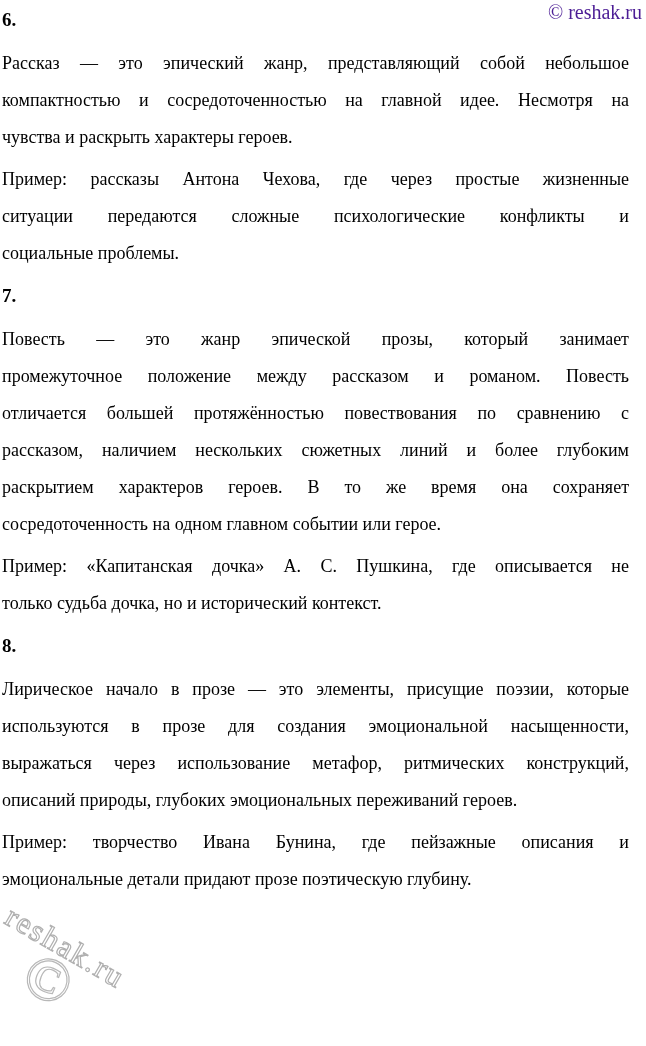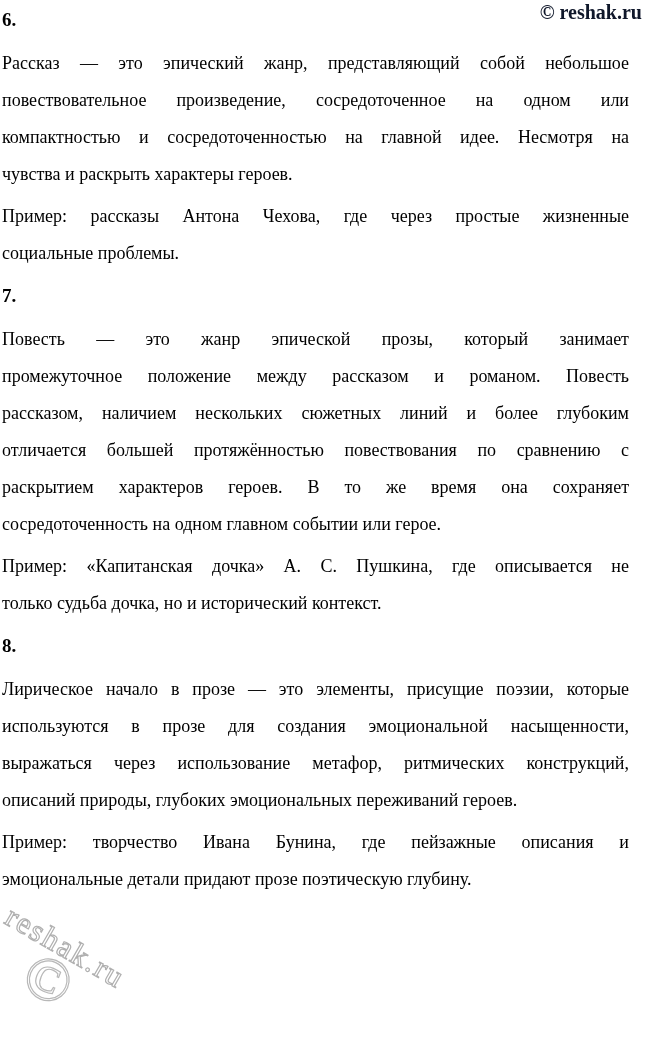--- a/index.html
+++ b/index.html
@@ -15,24 +15,23 @@
     overflow: hidden;
     font-family: "Liberation Serif", serif;
     color: #000000;
   }
   .copyright-top {
     position: absolute;
     top: 0px;
     right: 4px;
     font-size: 20px;
     line-height: 25px;
-    color: #0f172a;
+    color: #4c1d95;
     z-index: 2;
     white-space: nowrap;
-    font-weight: bold;
   }
   .content {
     position: relative;
     z-index: 1;
     padding: 1px 2px 0 2px;
   }
   .sec-num {
     font-size: 19px;
     font-weight: bold;
     line-height: 37px;
@@ -95,34 +94,34 @@
     <span class="wm-text">reshak.ru</span>
     <span class="wm-symbol">©</span>
   </div>
 
   <div class="copyright-top">© reshak.ru</div>
 
   <main class="content" id="content">
       <div class="sec-num">6.</div>
       <div class="para">
         <div class="line">Рассказ — это эпический жанр, представляющий собой небольшое</div>
-        <div class="line">повествовательное произведение, сосредоточенное на одном или</div>
         <div class="line">компактностью и сосредоточенностью на главной идее. Несмотря на</div>
         <div class="line last">чувства и раскрыть характеры героев.</div>
       </div>
       <div class="para">
         <div class="line">Пример: рассказы Антона Чехова, где через простые жизненные</div>
+        <div class="line">ситуации передаются сложные психологические конфликты и</div>
         <div class="line last">социальные проблемы.</div>
       </div>
       <div class="sec-num">7.</div>
       <div class="para">
         <div class="line">Повесть — это жанр эпической прозы, который занимает</div>
         <div class="line">промежуточное положение между рассказом и романом. Повесть</div>
+        <div class="line">отличается большей протяжённостью повествования по сравнению с</div>
         <div class="line">рассказом, наличием нескольких сюжетных линий и более глубоким</div>
-        <div class="line">отличается большей протяжённостью повествования по сравнению с</div>
         <div class="line">раскрытием характеров героев. В то же время она сохраняет</div>
         <div class="line last">сосредоточенность на одном главном событии или герое.</div>
       </div>
       <div class="para">
         <div class="line">Пример: «Капитанская дочка» А. С. Пушкина, где описывается не</div>
         <div class="line last">только судьба дочка, но и исторический контекст.</div>
       </div>
       <div class="sec-num">8.</div>
       <div class="para">
         <div class="line">Лирическое начало в прозе — это элементы, присущие поэзии, которые</div>

